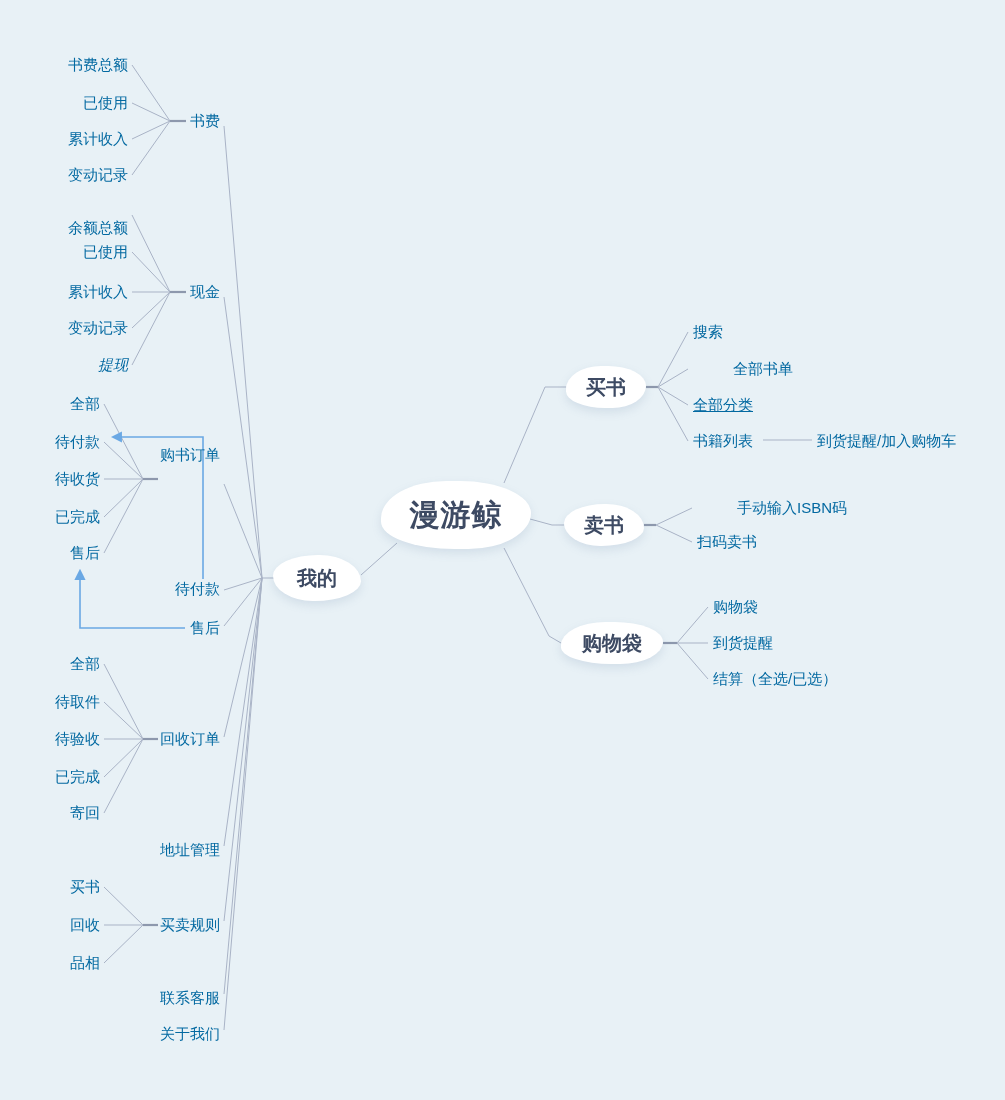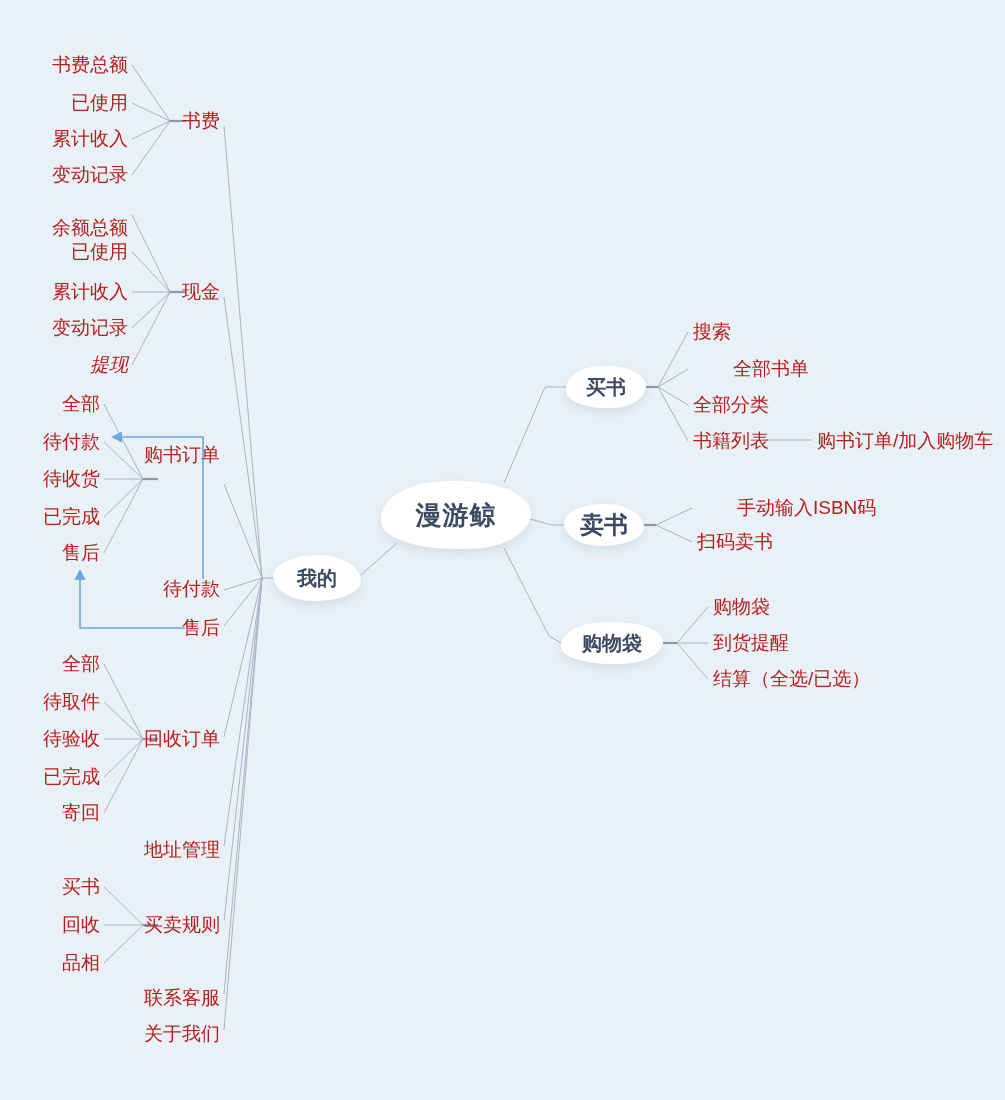--- a/index.html
+++ b/index.html
@@ -6,22 +6,22 @@
   .canvas{
     position:relative;
     width:1005px;height:1100px;
     background:#e8f1f6;
     overflow:hidden;
     font-family:"Liberation Sans","DejaVu Sans",sans-serif;
   }
   .lines{position:absolute;left:0;top:0;}
   .lbl{
     position:absolute;
-    font-size:19px;line-height:20px;height:20px;
-    color:#b91c1c;white-space:nowrap;
+    font-size:15px;line-height:20px;height:20px;
+    color:#0369a1;white-space:nowrap;
   }
   .ra{text-align:right;}
   .bubble{
     position:absolute;
     background:#ffffff;
     display:flex;align-items:center;justify-content:center;
     font-weight:bold;color:#3d4a63;
     box-shadow:0 4px 10px rgba(110,140,170,0.18);
     border-radius:48% 52% 46% 54% / 60% 52% 58% 44%;
     white-space:nowrap;
@@ -127,24 +127,24 @@
       <line x1="677" y1="643" x2="708" y2="643"></line>
       <line x1="677" y1="643" x2="708" y2="679"></line>
     </g>
 
     <g stroke="#6aa8e4" stroke-width="1.6" fill="none">
       <path d="M203,579 L203,437 L113,437" marker-end="url(#arrow)"></path>
       <path d="M185,628 L80,628 L80,571" marker-end="url(#arrow)"></path>
     </g>
   </svg>
 
-  <div class="bubble" style="left:381px;top:481px;width:150px;height:68px;font-size:26px;letter-spacing:1px;">漫游鲸</div>
+  <div class="bubble" style="left:381px;top:481px;width:150px;height:68px;font-size:30px;letter-spacing:1px;">漫游鲸</div>
   <div class="bubble alt" style="left:273px;top:555px;width:88px;height:46px;font-size:20px;">我的</div>
   <div class="bubble" style="left:566px;top:366px;width:80px;height:42px;font-size:20px;">买书</div>
-  <div class="bubble alt" style="left:564px;top:504px;width:80px;height:42px;font-size:24px;">卖书</div>
+  <div class="bubble alt" style="left:564px;top:504px;width:80px;height:42px;font-size:20px;">卖书</div>
   <div class="bubble" style="left:561px;top:622px;width:102px;height:42px;font-size:20px;">购物袋</div>
 
   <div class="lbl ra" style="right:785px;top:111px;">书费</div>
   <div class="lbl ra" style="right:785px;top:282px;">现金</div>
   <div class="lbl ra" style="right:785px;top:445px;">购书订单</div>
   <div class="lbl ra" style="right:785px;top:579px;">待付款</div>
   <div class="lbl ra" style="right:785px;top:618px;">售后</div>
   <div class="lbl ra" style="right:785px;top:729px;">回收订单</div>
   <div class="lbl ra" style="right:785px;top:840px;">地址管理</div>
   <div class="lbl ra" style="right:785px;top:915px;">买卖规则</div>
@@ -173,23 +173,23 @@
   <div class="lbl ra" style="right:905px;top:729px;">待验收</div>
   <div class="lbl ra" style="right:905px;top:767px;">已完成</div>
   <div class="lbl ra" style="right:905px;top:803px;">寄回</div>
 
   <div class="lbl ra" style="right:905px;top:877px;">买书</div>
   <div class="lbl ra" style="right:905px;top:915px;">回收</div>
   <div class="lbl ra" style="right:905px;top:953px;">品相</div>
 
   <div class="lbl" style="left:693px;top:322px;">搜索</div>
   <div class="lbl" style="left:693px;top:359px;margin-left:40px;">全部书单</div>
-  <div class="lbl" style="left:693px;top:395px;">全部分类</div>
+  <div class="lbl" style="left:693px;top:395px;text-decoration:underline;">全部分类</div>
   <div class="lbl" style="left:693px;top:431px;">书籍列表</div>
-  <div class="lbl" style="left:817px;top:431px;">购书订单/加入购物车</div>
+  <div class="lbl" style="left:817px;top:431px;">到货提醒/加入购物车</div>
 
   <div class="lbl" style="left:697px;top:498px;margin-left:40px;">手动输入ISBN码</div>
   <div class="lbl" style="left:697px;top:532px;">扫码卖书</div>
 
   <div class="lbl" style="left:713px;top:597px;">购物袋</div>
   <div class="lbl" style="left:713px;top:633px;">到货提醒</div>
   <div class="lbl" style="left:713px;top:669px;">结算（全选/已选）</div>
 
 </div>
 

